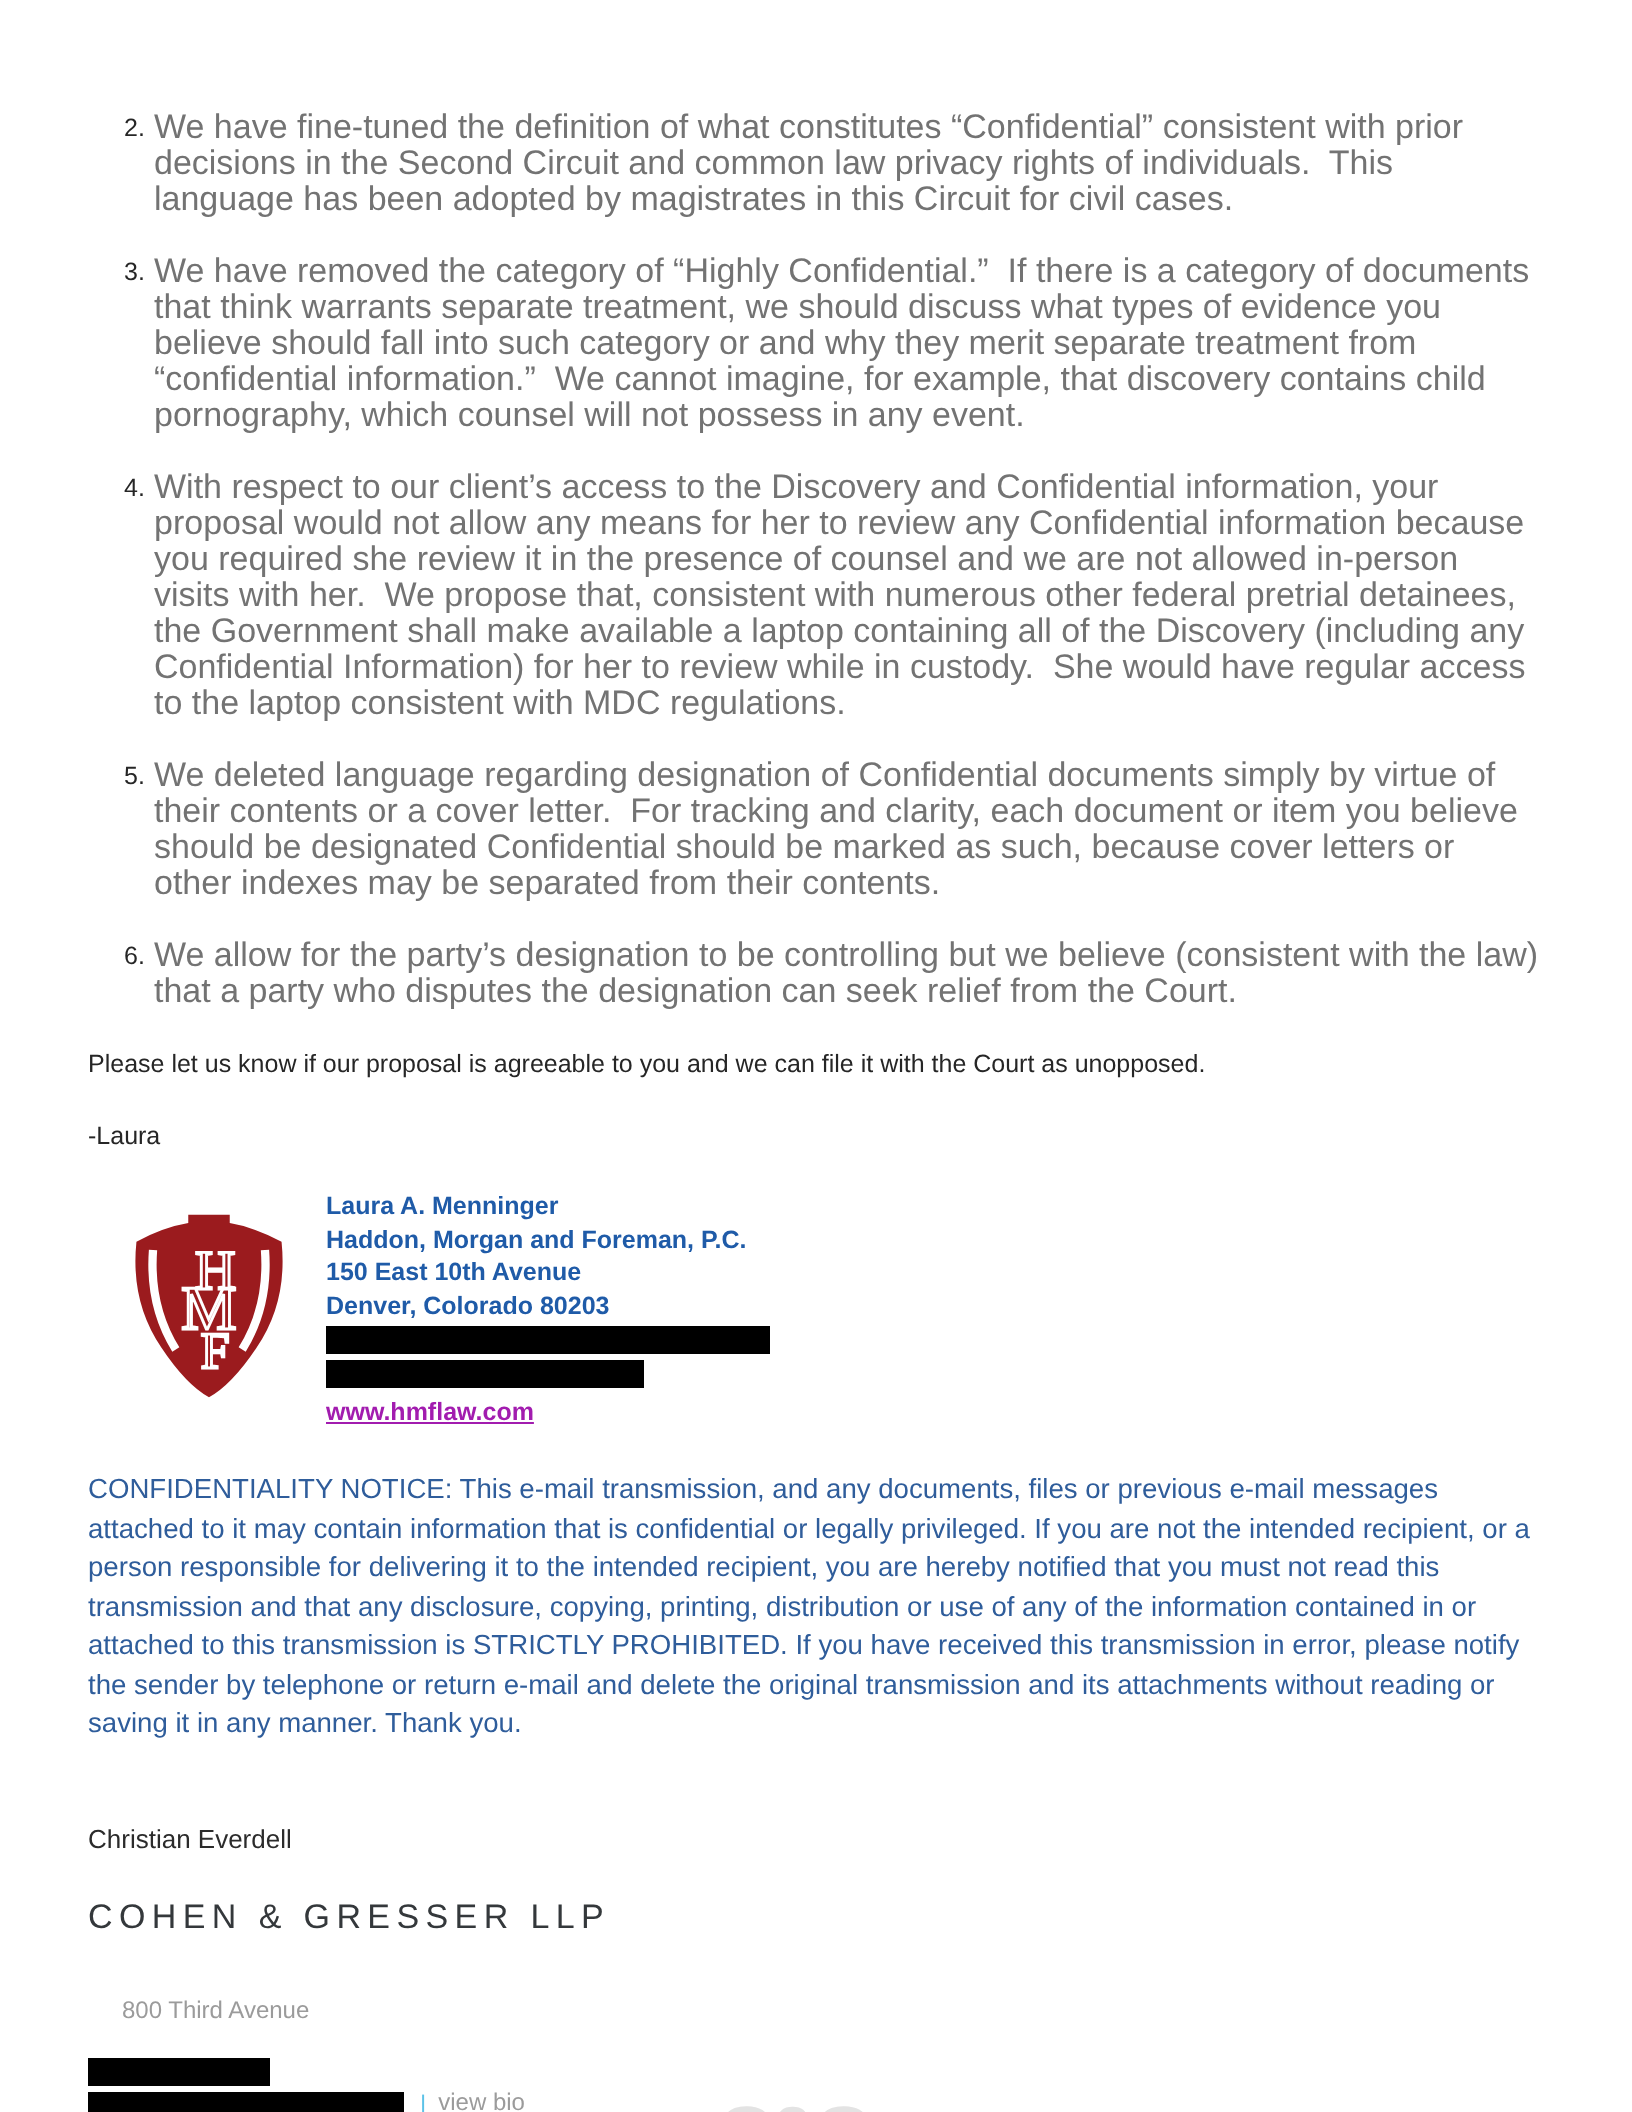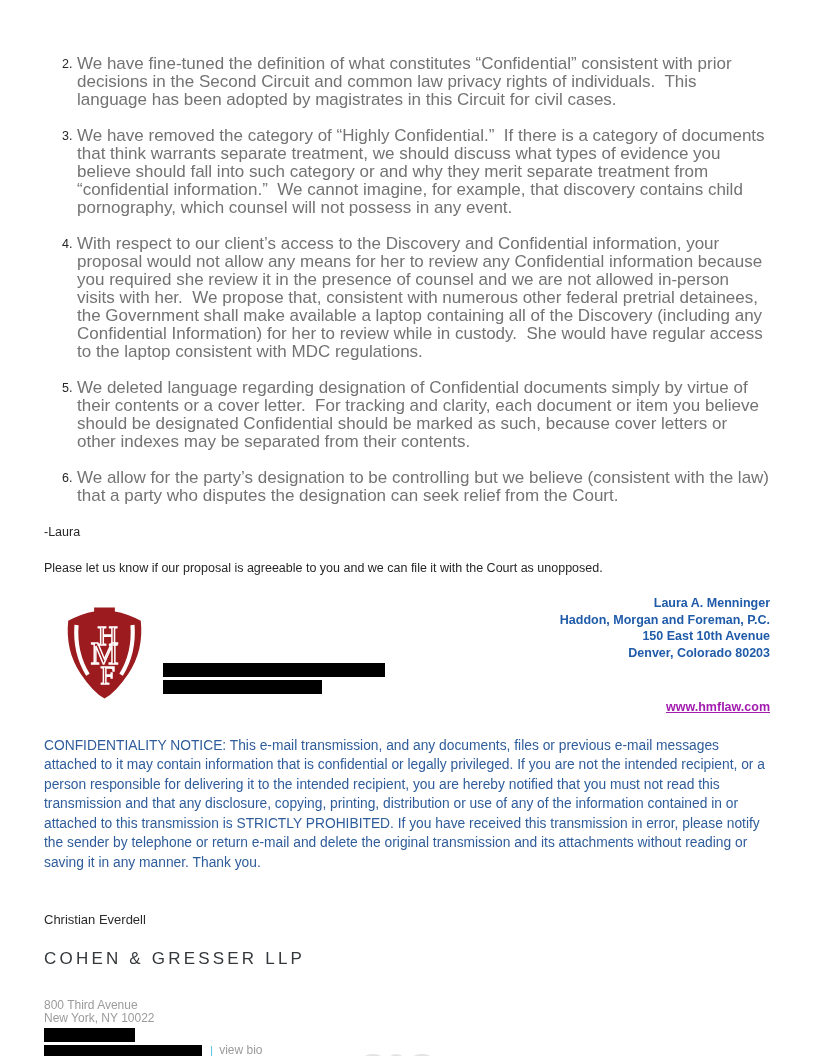--- a/index.html
+++ b/index.html
@@ -26,21 +26,21 @@
     white-space:pre-wrap;
   }
   .para{
     margin:0 0 18px 0;
     font-size:12.5px;line-height:18px;color:#262626;
     white-space:pre-wrap;
   }
   
   .sig-block{display:flex;margin:0 0 20px 18px;}
   .sig-logo{flex:0 0 101px;padding-top:10px;}
-  .sig-lines{flex:1;text-align:right;}
+  .sig-lines{flex:1;}
   .sig-line{
     font-size:12.5px;line-height:16.6px;font-weight:bold;color:#1f5ba8;
   }
   .sig-bar1{width:222px;height:14px;background:#000;margin:2px 0 3px 0;}
   .sig-bar2{width:159px;height:14px;background:#000;margin:0 0 3px 0;}
   .sig-link{
     display:inline-block;
     font-size:12.5px;line-height:16.6px;font-weight:bold;color:#a21caf;
     text-decoration:underline;cursor:pointer;
   }
@@ -50,21 +50,21 @@
     font-size:13.8px;line-height:19.5px;color:#2f5d9b;
     white-space:pre-wrap;
   }
   
   .sender-name{font-size:13px;line-height:15px;color:#2b2b2b;margin:0 0 23px 0;}
   .firm-name{
     font-size:17px;line-height:18px;color:#34383b;
     letter-spacing:3.2px;margin:0 0 31px 0;
   }
   .footer{position:relative;font-size:12px;line-height:13px;color:#9b9b9b;}
-  .footer-addr{margin:0;}
+  .footer-addr{margin:17px;}
   .foot-bar1{width:91px;height:14px;background:#000;margin:3px 0 2px 0;}
   .foot-bar-row{display:flex;align-items:center;margin:0 0 2px 0;}
   .foot-bar2{width:158px;height:13px;background:#000;}
   .pipe{color:#5bc2e7;margin:0 6px 0 8px;font-size:12px;}
   .gray-link{
     color:#9b9b9b;text-decoration:none;cursor:pointer;
     border-bottom:2px solid #0f172a;padding-bottom:0px;
   }
   .site-link{display:inline-block;margin-top:1px;}
   .cg-mark{
@@ -94,22 +94,22 @@
     <div class="list-item">
       <span class="li-num">5.</span>
       <div class="li-text">We deleted language regarding designation of Confidential documents simply by virtue of their contents or a cover letter.  For tracking and clarity, each document or item you believe should be designated Confidential should be marked as such, because cover letters or other indexes may be separated from their contents.</div>
     </div>
     <div class="list-item">
       <span class="li-num">6.</span>
       <div class="li-text">We allow for the party’s designation to be controlling but we believe (consistent with the law) that a party who disputes the designation can seek relief from the Court.</div>
     </div>
   </div>
 
+  <p class="para">Please let us know if our proposal is agreeable to you and we can file it with the Court as unopposed.</p>
   <p class="para">-Laura</p>
-  <p class="para">Please let us know if our proposal is agreeable to you and we can file it with the Court as unopposed.</p>
 
   <div class="sig-block">
     <div class="sig-logo">
       <svg width="85" height="96" viewBox="0 0 82 92" xmlns="http://www.w3.org/2000/svg">
         <path d="M6,15 Q19,8 31,6 L31,2 L51,2 L51,6 Q63,8 76,15 Q79,44 64,66 Q52,84 41,90 Q30,84 18,66 Q3,44 6,15 Z" fill="#9b1b1e"></path>
         <path d="M14,19 Q12,46 25,67" fill="none" stroke="#ffffff" stroke-width="4"></path>
         <path d="M68,19 Q70,46 57,67" fill="none" stroke="#ffffff" stroke-width="4"></path>
         <g font-family="Liberation Serif, serif" fill="none" stroke="#ffffff" stroke-width="1.4" text-anchor="middle">
           <text x="44" y="38" font-size="27">H</text>
           <text x="41" y="57" font-size="30">M</text>
@@ -129,21 +129,20 @@
   </div>
 
   <p class="notice">CONFIDENTIALITY NOTICE: This e-mail transmission, and any documents, files or previous e-mail messages attached to it may contain information that is confidential or legally privileged. If you are not the intended recipient, or a person responsible for delivering it to the intended recipient, you are hereby notified that you must not read this transmission and that any disclosure, copying, printing, distribution or use of any of the information contained in or attached to this transmission is STRICTLY PROHIBITED. If you have received this transmission in error, please notify the sender by telephone or return e-mail and delete the original transmission and its attachments without reading or saving it in any manner. Thank you.</p>
 
   <p class="sender-name">Christian Everdell</p>
 
   <div class="firm-name">COHEN &amp; GRESSER LLP</div>
 
   <div class="footer">
     <p class="footer-addr">800 Third Avenue</p>
-    <p class="footer-addr">New York, NY 10022</p>
     <div class="foot-bar1"></div>
     <div class="foot-bar-row">
       <div class="foot-bar2"></div>
       <span class="pipe">|</span>
       <span class="gray-link">view bio</span>
     </div>
     <span class="gray-link site-link">www.cohengresser.com</span>
     <div class="cg-mark">C&amp;G</div>
   </div>
 

